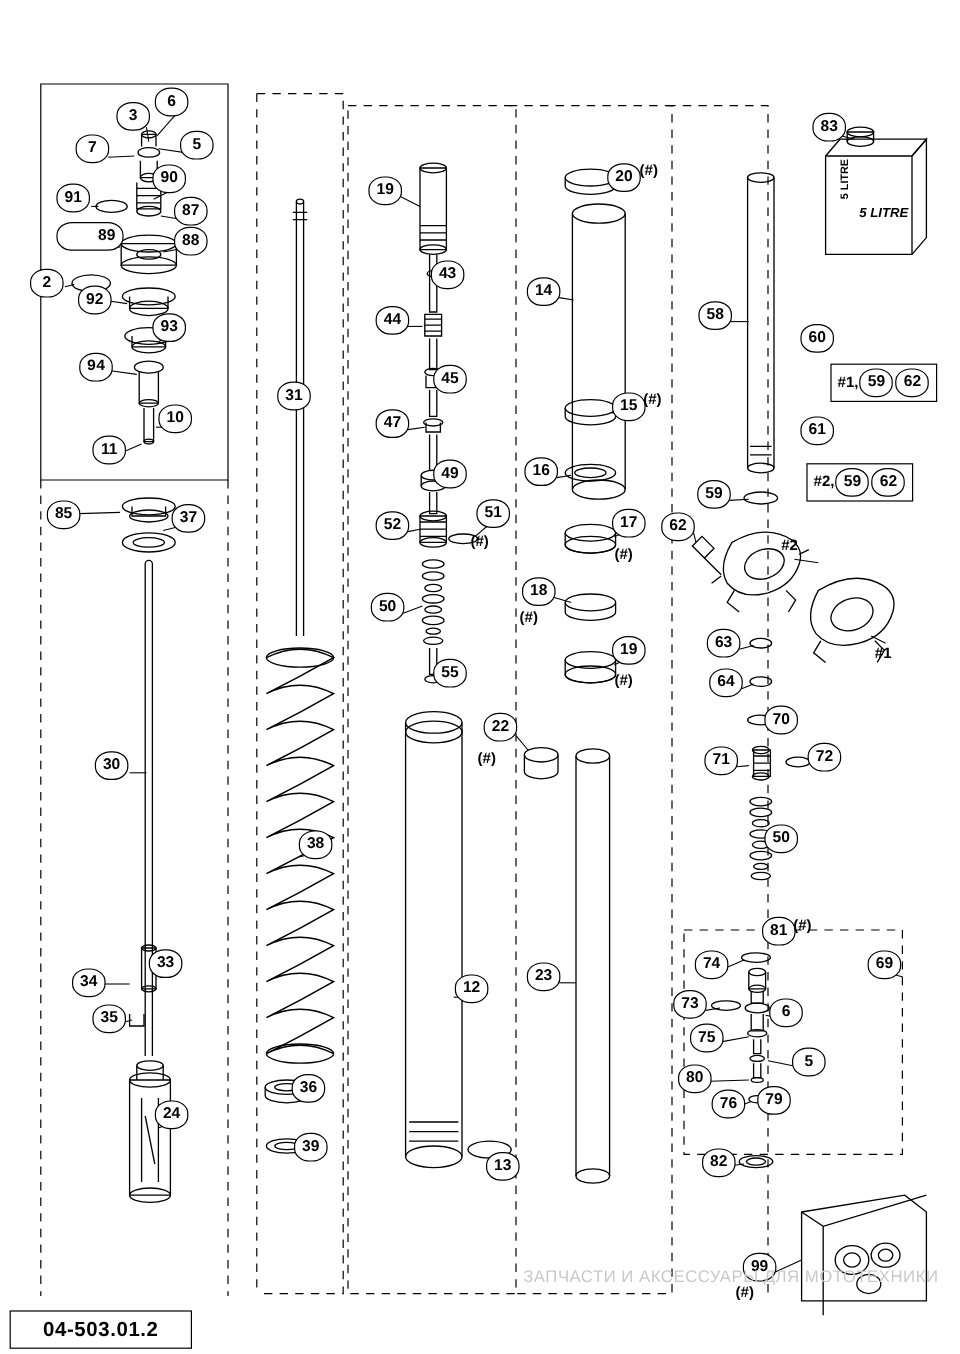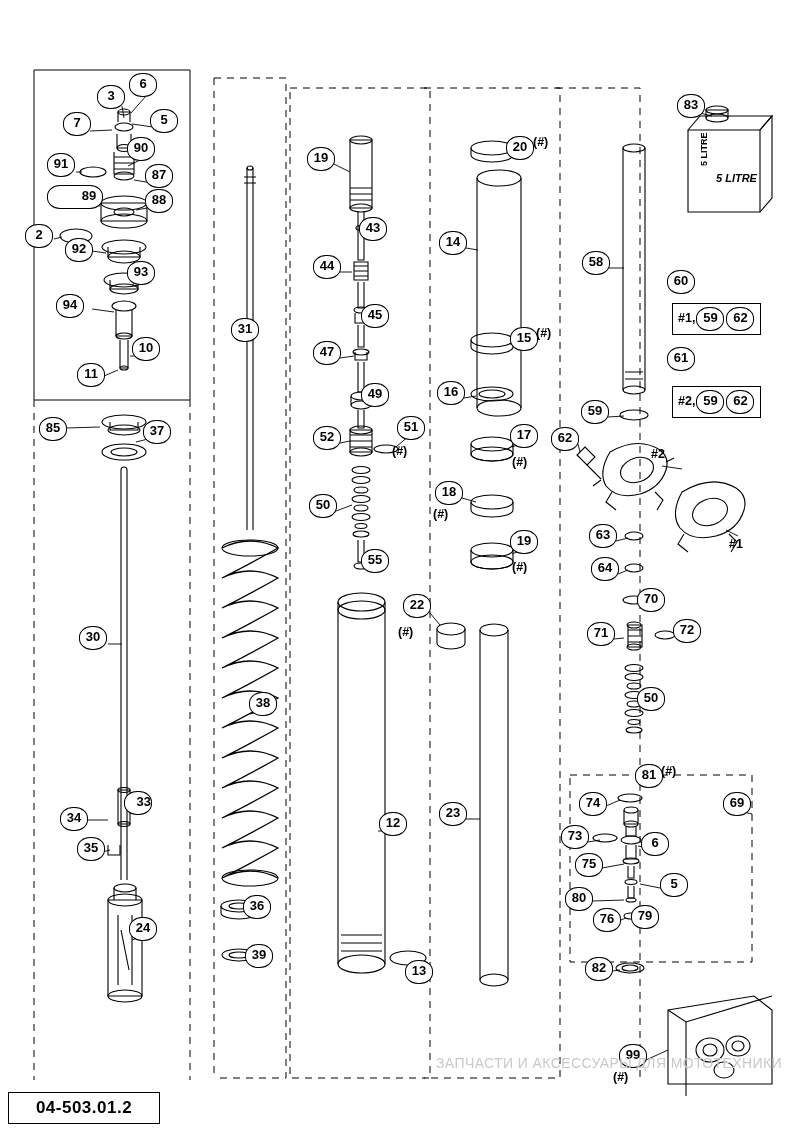--- a/index.html
+++ b/index.html
@@ -323,28 +323,28 @@
       <div class="cal" style="left: 63px; top: 112px;">7</div>
       <div class="cal" style="left: 150px; top: 109px;">5</div>
       <div class="cal" style="left: 47px; top: 153px;">91</div>
       <div class="cal" style="left: 127px; top: 137px;">90</div>
       <div class="cal" style="left: 145px; top: 164px;">87</div>
       <div class="cal" style="left: 47px; top: 185px; padding-left: 28px;">89</div>
       <div class="cal" style="left: 145px; top: 189px;">88</div>
       <div class="cal" style="left: 25px; top: 224px;">2</div>
       <div class="cal" style="left: 65px; top: 238px;">92</div>
       <div class="cal" style="left: 127px; top: 261px;">93</div>
-      <div class="cal" style="left: 56px; top: 294px;">94</div>
+      <div class="cal" style="left: 66px; top: 294px; font-family: Liberation Mono, monospace;">94</div>
       <div class="cal" style="left: 132px; top: 337px;">10</div>
       <div class="cal" style="left: 77px; top: 363px;">11</div>
       <div class="cal" style="left: 39px; top: 417px;">85</div>
       <div class="cal" style="left: 143px; top: 420px;">37</div>
       <div class="cal" style="left: 79px; top: 626px;">30</div>
       <div class="cal" style="left: 60px; top: 807px;">34</div>
-      <div class="cal" style="left: 124px; top: 791px; text-align: right;">33</div>
+      <div class="cal" style="left: 124px; top: 791px;">33</div>
       <div class="cal" style="left: 77px; top: 837px;">35</div>
       <div class="cal" style="left: 129px; top: 917px;">24</div>
       <div class="cal" style="left: 231px; top: 318px;">31</div>
       <div class="cal" style="left: 249px; top: 692px;">38</div>
       <div class="cal" style="left: 243px; top: 895px;">36</div>
       <div class="cal" style="left: 245px; top: 944px;">39</div>
       <div class="cal" style="left: 307px; top: 147px;">19</div>
       <div class="cal" style="left: 359px; top: 217px;">43</div>
       <div class="cal" style="left: 313px; top: 255px;">44</div>
       <div class="cal" style="left: 361px; top: 304px;">45</div>
@@ -399,21 +399,21 @@
       <div class="lbl" style="left: 512px; top: 560px;">(#)</div>
       <div class="lbl" style="left: 392px; top: 444px;">(#)</div>
       <div class="lbl" style="left: 398px; top: 625px;">(#)</div>
       <div class="lbl" style="left: 661px; top: 764px;">(#)</div>
       <div class="lbl" style="left: 613px; top: 1070px;">(#)</div>
       <div class="lbl" style="left: 651px; top: 447px;">#2</div>
       <div class="lbl" style="left: 729px; top: 537px;">#1</div>
     </div>
 
   <div id="vboxes">
-      <div class="boxlbl" style="left: 672px; top: 303px;"><span>#1,</span><span class="cal">59</span><span class="cal">62</span></div>
+      <div class="boxlbl" style="left: 692px; top: 303px;"><span>#1,</span><span class="cal">59</span><span class="cal">62</span></div>
       <div class="boxlbl" style="left: 672px; top: 386px;"><span>#2,</span><span class="cal">59</span><span class="cal">62</span></div>
     </div>
 
   <div class="lbl" style="left:699px;top:166px;font-size:9px;transform:rotate(-90deg);transform-origin:left top;">5 LITRE</div>
   <div class="lbl" style="left:716px;top:172px;font-size:11px;font-style:italic;">5 LITRE</div>
 
   <div id="wm1">ЗАПЧАСТИ И АКСЕССУАРЫ ДЛЯ МОТОТЕХНИКИ</div>
 
   <div id="partno">04-503.01.2</div>
 </div>

